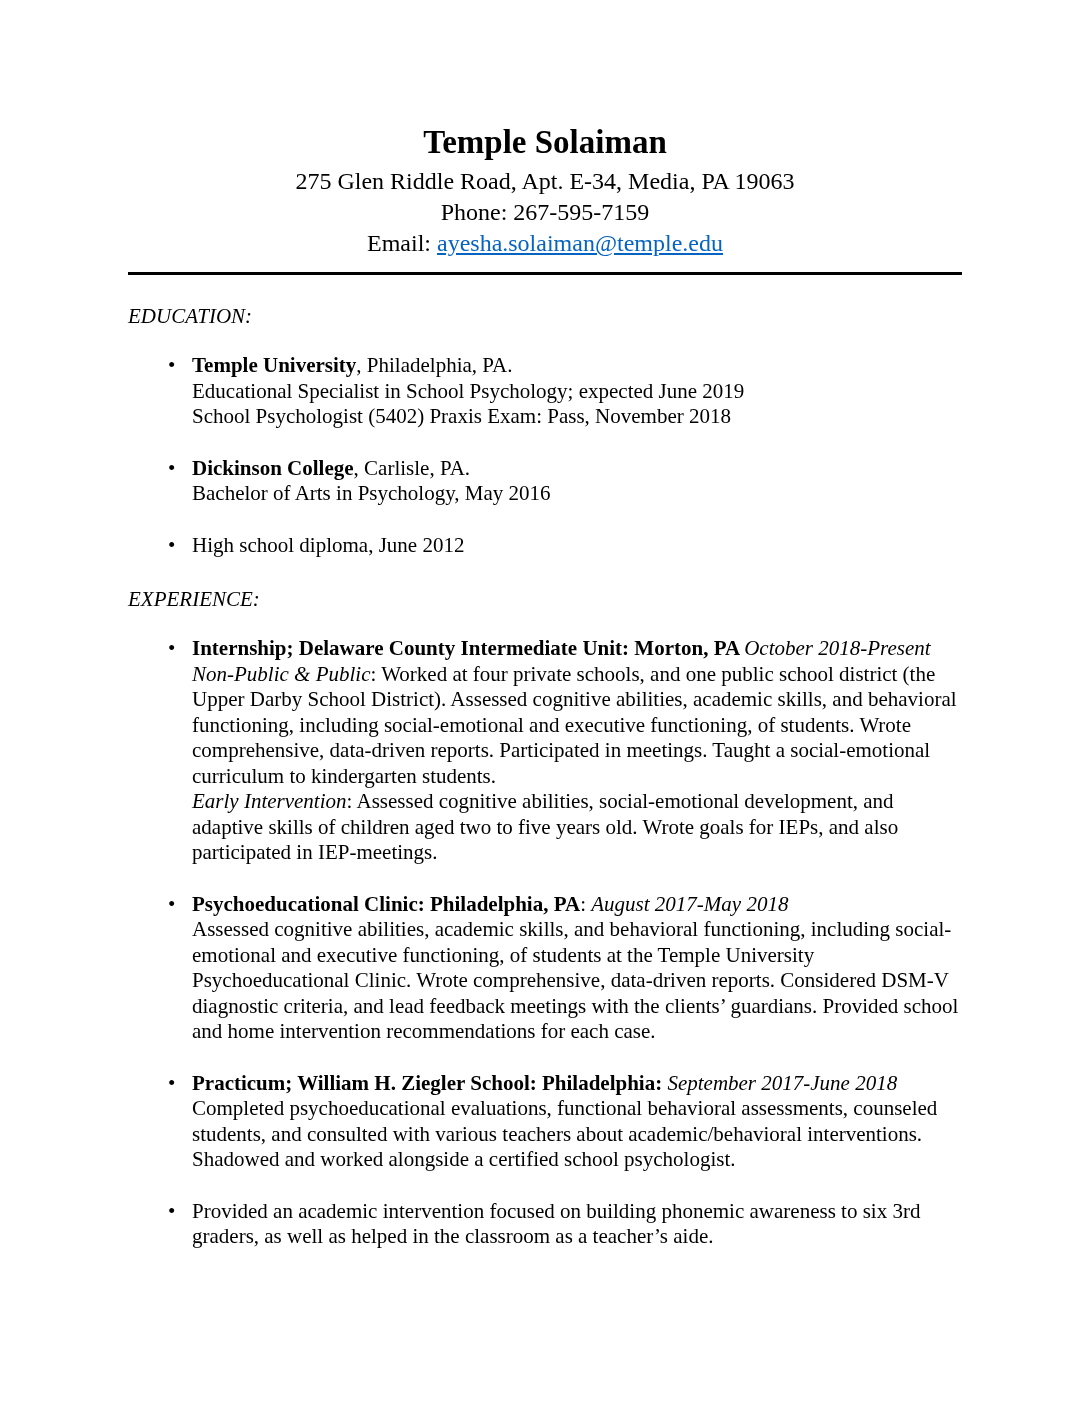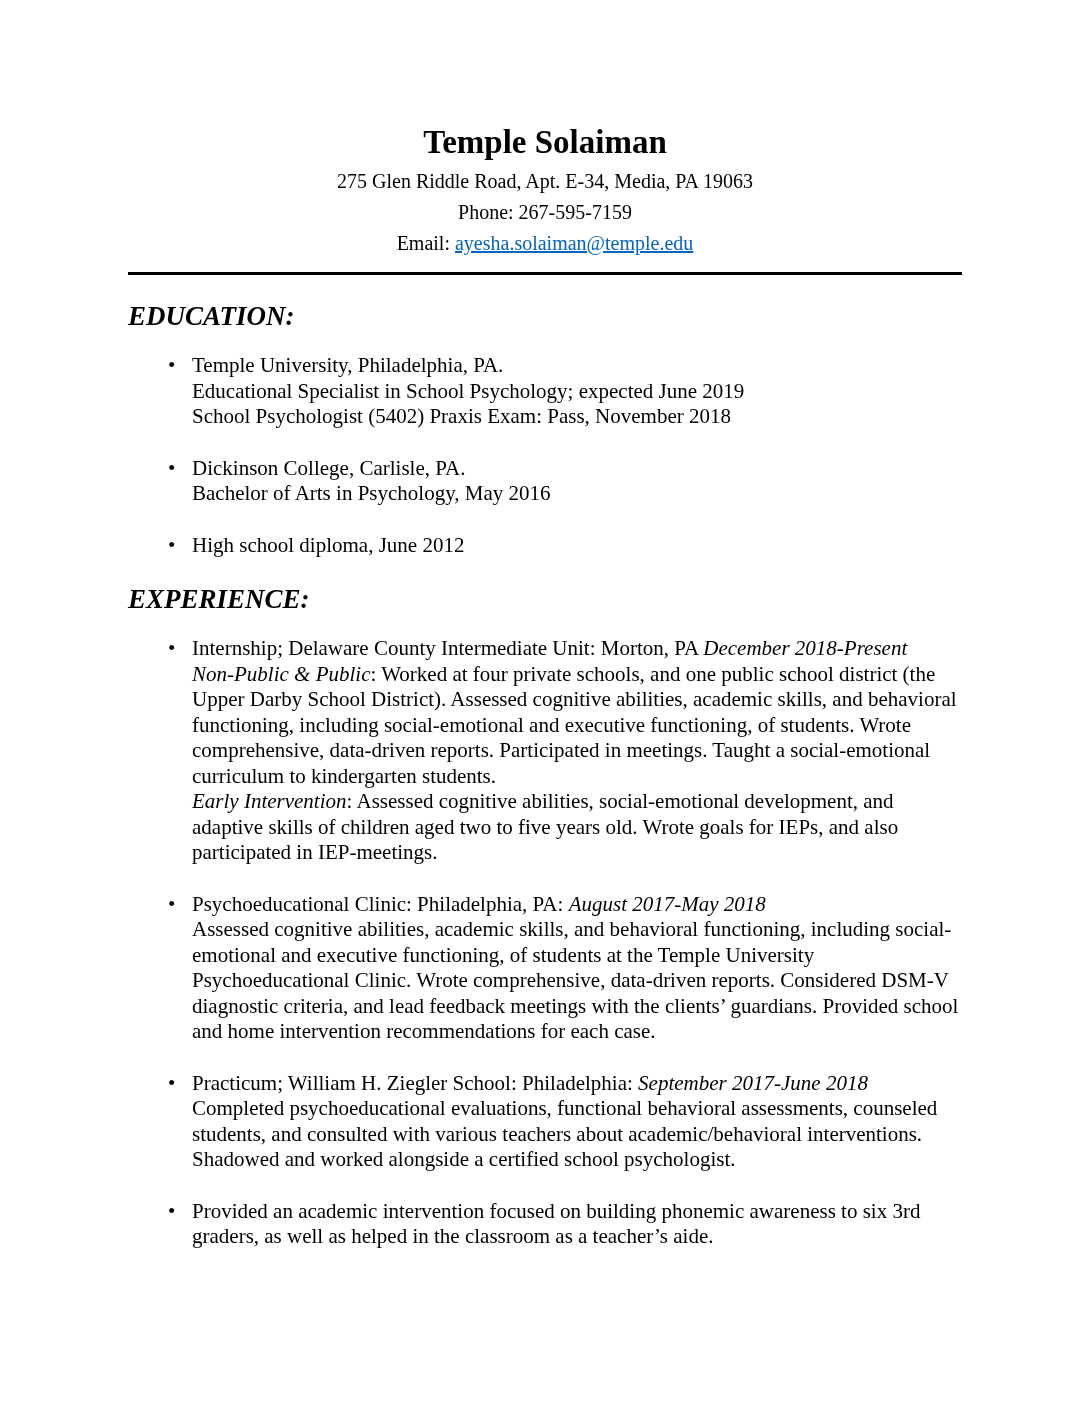--- a/index.html
+++ b/index.html
@@ -18,37 +18,37 @@
     background: #ffffff;
   }
   .header { text-align: center; }
   .name {
     font-size: 33px;
     font-weight: bold;
     line-height: 40px;
     margin: 0 0 4px 0;
   }
   .contact {
-    font-size: 20px;
+    font-size: 24px;
     line-height: 23px;
     margin-top: 8px;
   }
   .email-link {
     text-decoration: underline;
     cursor: pointer;
   }
   .rule {
     border: none;
     border-top: 3px solid #000000;
     margin: 17px 0 0 0;
   }
   .section-title {
-    font-weight: bold;
+    font-weight: normal;
     font-style: italic;
-    font-size: 27px;
+    font-size: 21px;
     line-height: 25px;
     margin: 29px 0 0 0;
   }
   .bullet-list {
     list-style: none;
     margin: 24px 0 0 38px;
     padding: 0;
   }
   .entry {
     position: relative;
@@ -56,21 +56,21 @@
     margin: 0 0 26px 0;
     font-size: 21px;
     line-height: 25.5px;
   }
   .entry::before {
     content: "\2022";
     position: absolute;
     left: 2px;
     top: 0;
   }
-  .b { font-weight: normal; }
+  .b { font-weight: bold; }
   .i { font-style: italic; }
 </style>
 </head>
 <body>
 
 <div class="page">
   <header class="header">
     <h1 class="name">Temple Solaiman</h1>
     <div class="contact">275 Glen Riddle Road, Apt. E-34, Media, PA 19063</div>
     <div class="contact">Phone: 267-595-7159</div>
@@ -92,21 +92,21 @@
           </li>
           <li class="entry">
             <div class="para"><span>High school diploma, June 2012</span></div>
           </li>
         </ul>
       </section>
       <section>
         <div class="section-title">EXPERIENCE:</div>
         <ul class="bullet-list">
           <li class="entry">
-            <div class="para"><span class="b">Internship; Delaware County Intermediate Unit: Morton, PA </span><span class="i">December 2018-Present</span></div>
+            <div class="para"><span class="b">Internship; Delaware County Intermediate Unit: Morton, PA </span><span class="i">October 2018-Present</span></div>
             <div class="para"><span class="i">Non-Public &amp; Public</span><span>: Worked at four private schools, and one public school district (the Upper Darby School District). Assessed cognitive abilities, academic skills, and behavioral functioning, including social-emotional and executive functioning, of students. Wrote comprehensive, data-driven reports. Participated in meetings. Taught a social-emotional curriculum to kindergarten students.</span></div>
             <div class="para"><span class="i">Early Intervention</span><span>: Assessed cognitive abilities, social-emotional development, and adaptive skills of children aged two to five years old. Wrote goals for IEPs, and also participated in IEP-meetings.</span></div>
           </li>
           <li class="entry">
             <div class="para"><span class="b">Psychoeducational Clinic: Philadelphia, PA</span><span>: </span><span class="i">August 2017-May 2018</span></div>
             <div class="para"><span>Assessed cognitive abilities, academic skills, and behavioral functioning, including social-emotional and executive functioning, of students at the Temple University Psychoeducational Clinic. Wrote comprehensive, data-driven reports. Considered DSM-V diagnostic criteria, and lead feedback meetings with the clients’ guardians. Provided school and home intervention recommendations for each case.</span></div>
           </li>
           <li class="entry">
             <div class="para"><span class="b">Practicum; William H. Ziegler School: Philadelphia: </span><span class="i">September 2017-June 2018</span></div>
             <div class="para"><span>Completed psychoeducational evaluations, functional behavioral assessments, counseled students, and consulted with various teachers about academic/behavioral interventions. Shadowed and worked alongside a certified school psychologist.</span></div>

